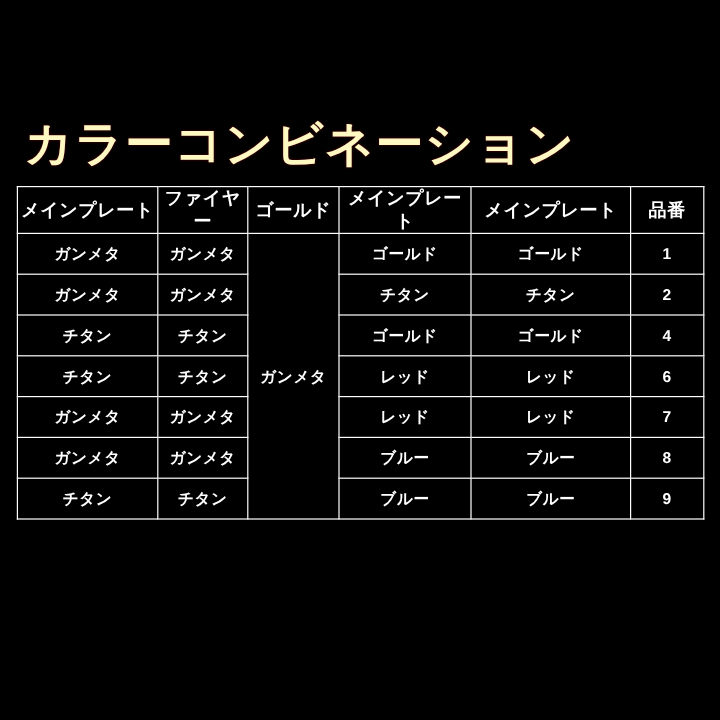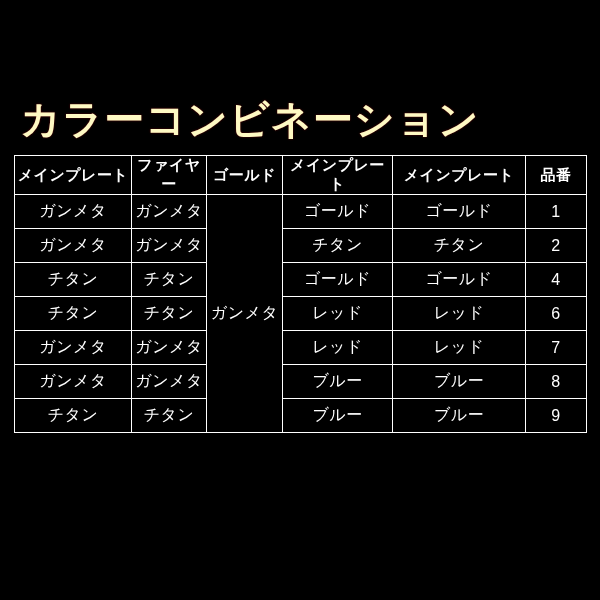--- a/index.html
+++ b/index.html
@@ -56,22 +56,22 @@
     padding: 0;
   }
   table.combo th {
     height: 36px;
     font-size: 15px;
     font-weight: bold;
     letter-spacing: 0.5px;
   }
   table.combo td {
     height: 33px;
-    font-size: 16px;
-    font-weight: normal;
+    font-size: 13px;
+    font-weight: bold;
     letter-spacing: 0.5px;
   }
   td.merged {
     font-size: 14px;
     font-weight: bold;
   }
   td.num {
     font-size: 14px;
   }
   

